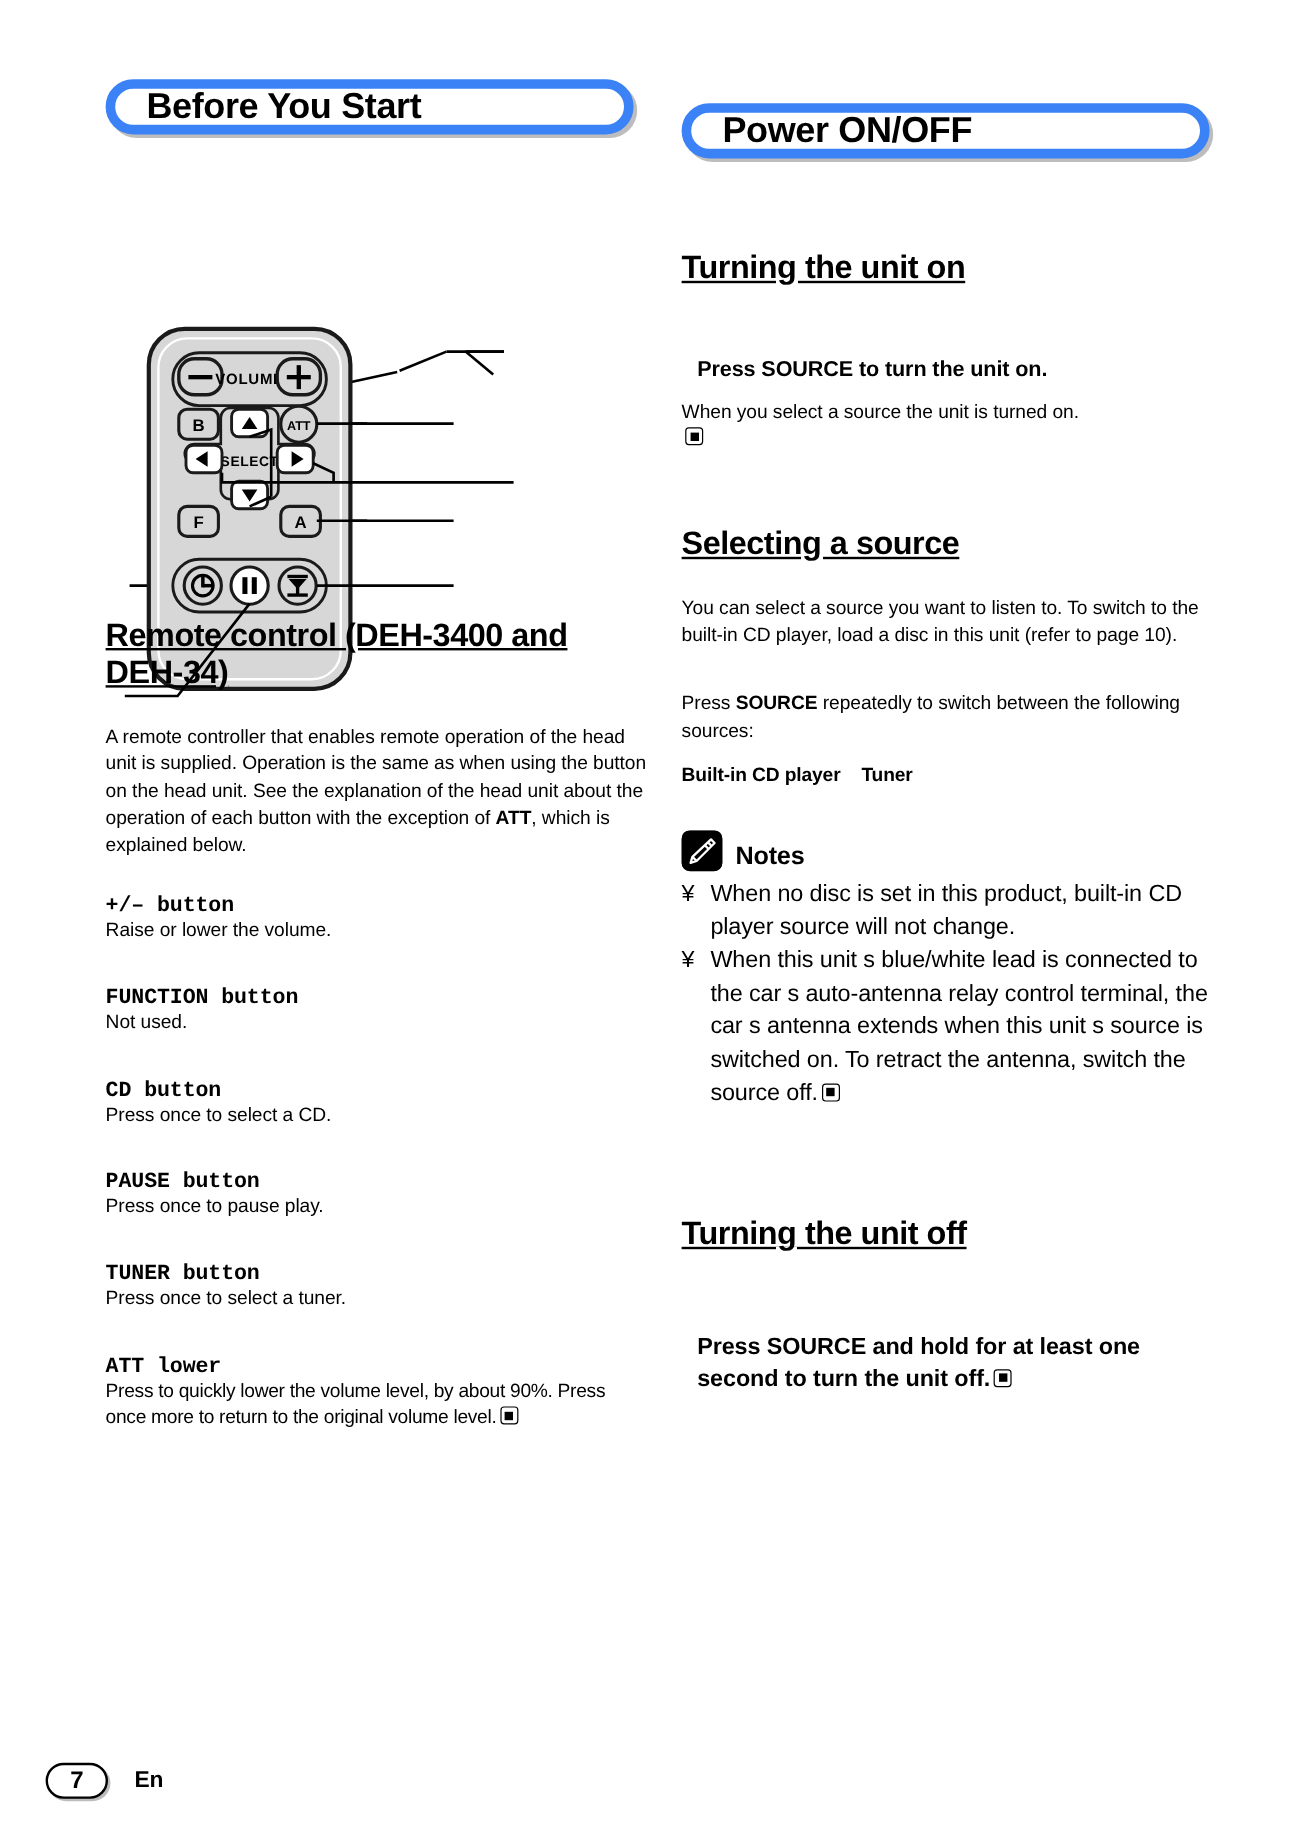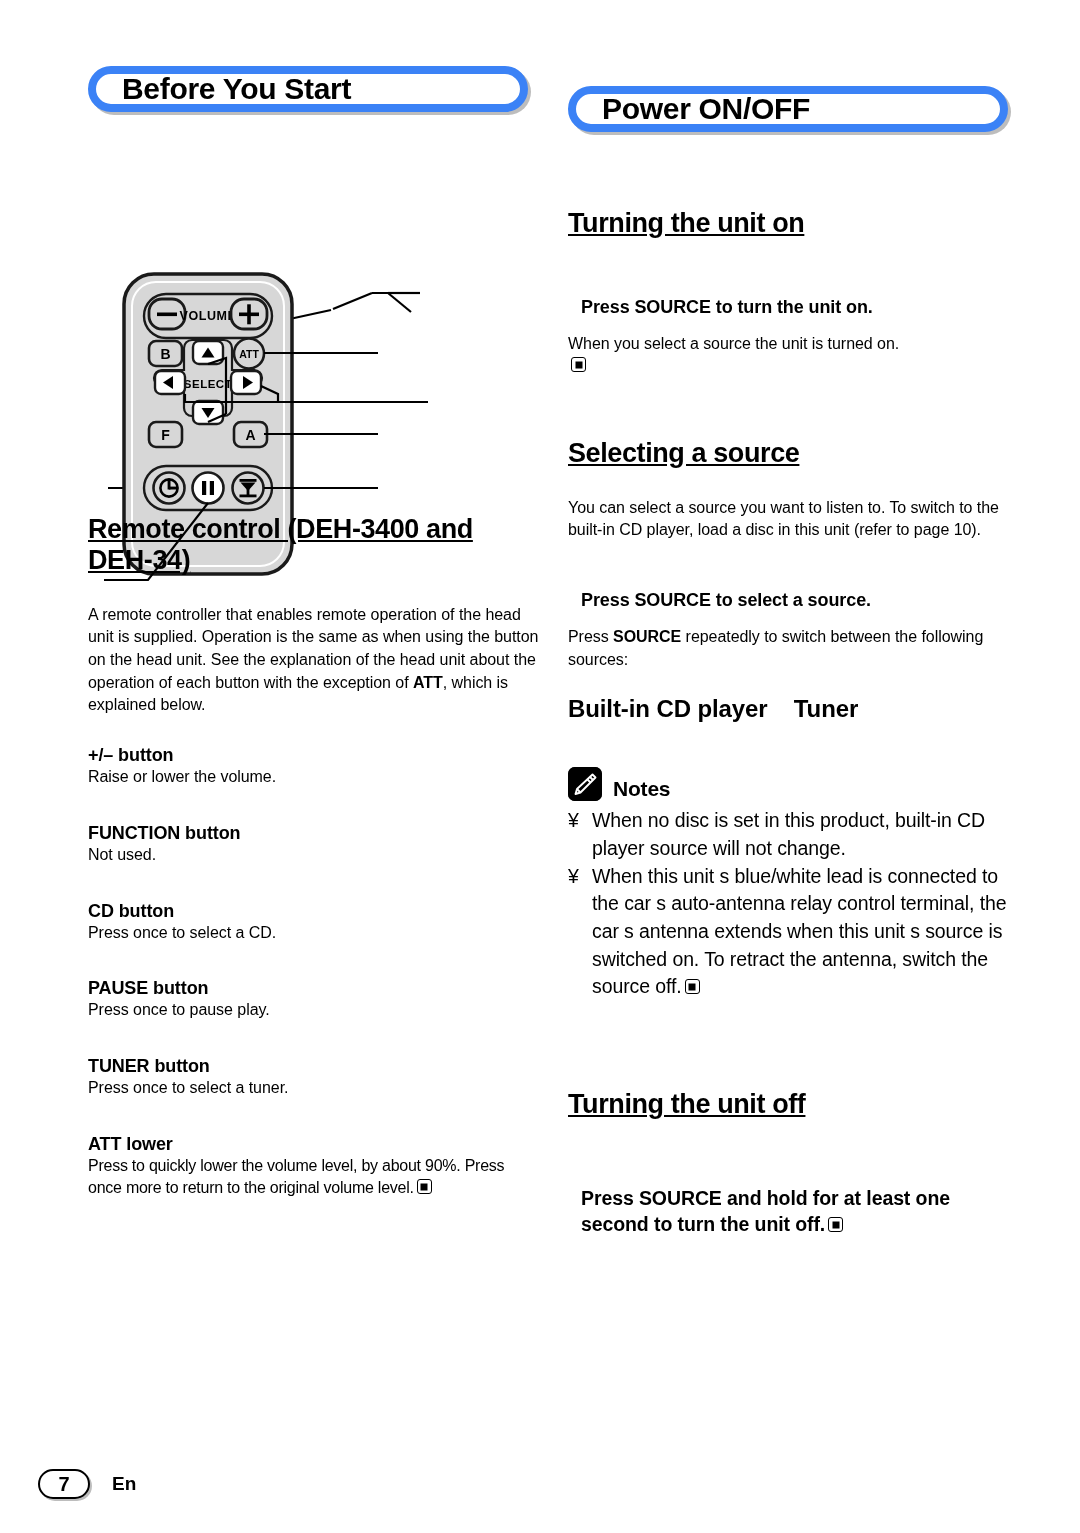--- a/index.html
+++ b/index.html
@@ -75,20 +75,21 @@
   .lead.big {
     font-size: 19.5px;
     line-height: 1.36;
   }
 
   .sub-head {
     font-size: 18px;
     font-weight: bold;
     margin: 0;
     letter-spacing: -0.1px;
+    font-family: Liberation Mono, monospace;
   }
 
   b.ui { font-weight: bold; }
 
   
   .endmark {
     display: inline-block;
     width: 15px;
     height: 15px;
     box-sizing: border-box;
@@ -143,21 +144,21 @@
   }
   ul.notes-list li .bullet {
     position: absolute;
     left: 0;
     top: 0;
     font-size: 19.5px;
   }
 
   
   .source-row {
-    font-size: 24px;
+    font-size: 16px;
     font-weight: bold;
     letter-spacing: -0.1px;
     white-space: pre;
   }
 
   
   #remote-figure {
     position: absolute;
     left: 88px;
     top: 262px;
@@ -365,21 +366,20 @@
   <p class="lead"><span>Press </span><b class="ui">SOURCE</b><span> to turn the unit on.</span></p>
   <p class="body"><span>When you select a source the unit is turned on.</span></p>
   <p class="body"><span class="endmark"></span></p>
 
   <div class="sp-60"></div>
 
   <h2 class="section-title">Selecting a source</h2>
   <div class="sp-28"></div>
   <p class="body">You can select a source you want to listen to. To switch to the built-in CD player, load a disc in this unit (refer to page 10).</p>
   <div class="sp-34"></div>
-  <p class="lead"><span>Press </span><b class="ui">SOURCE</b><span> to select a source.</span></p>
   <p class="body"><span>Press </span><b class="ui">SOURCE</b><span> repeatedly to switch between the following sources:</span></p>
   <p class="source-row">Built-in CD player    Tuner</p>
 
   <div class="sp-20"></div>
 
   <div>
     <div class="notes-head">
       <span class="notes-icon">
         <svg width="34" height="34" viewBox="0 0 34 34" xmlns="http://www.w3.org/2000/svg">
           <rect x="0" y="0" width="34" height="34" rx="7" ry="7" fill="#000"></rect>

